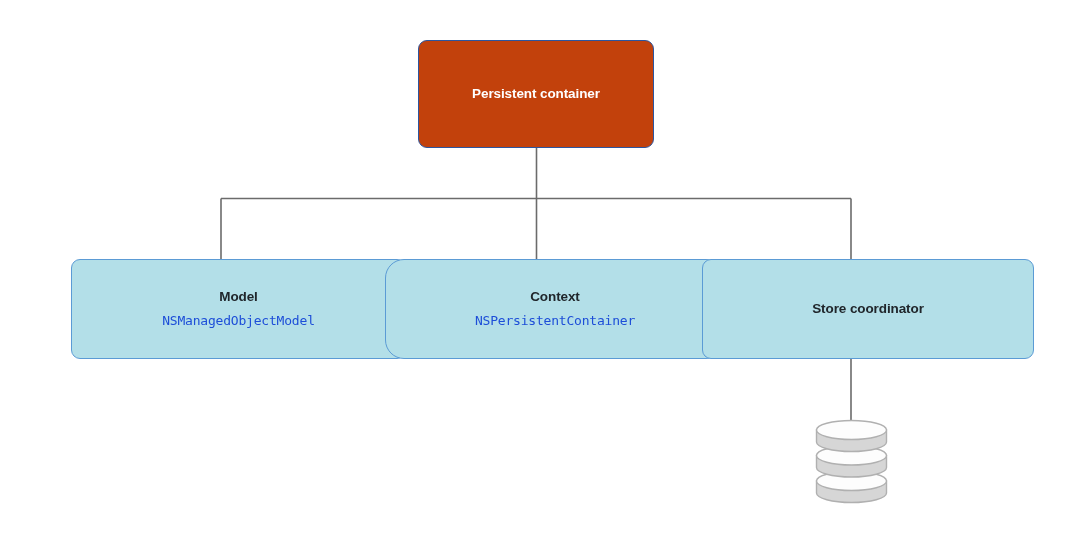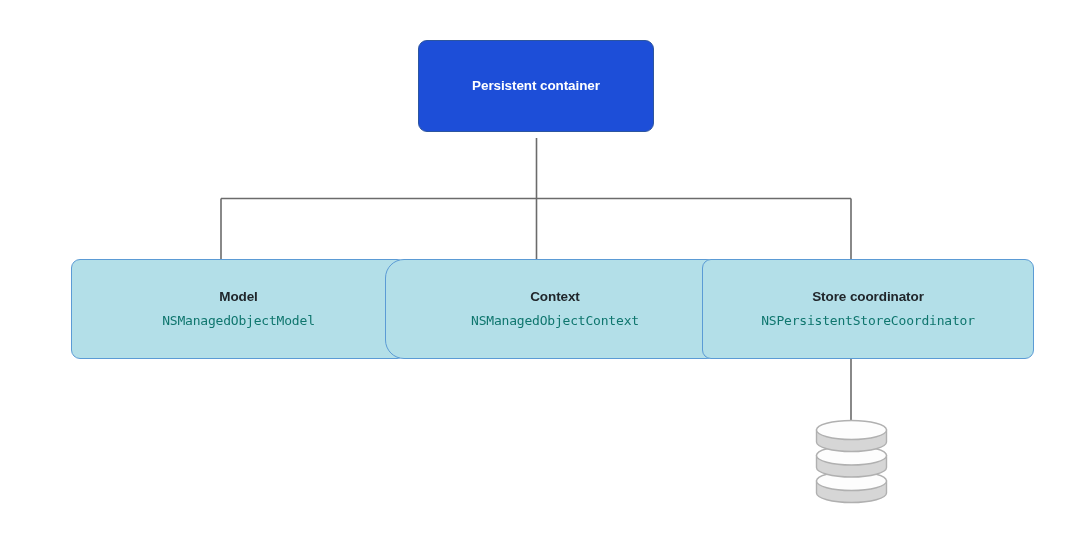--- a/index.html
+++ b/index.html
@@ -48,35 +48,35 @@
     font-size: 13px;
     line-height: 1.25;
     margin-top: 7px;
     letter-spacing: -0.2px;
   }
   
   .node.root {
     left: 418px;
     top: 40px;
     width: 236px;
-    height: 92px;
-    background: #1d4ed8;
+    height: 108px;
+    background: #c2410c;
     border: 1px solid #2c559f;
     color: #ffffff;
   }
   
   .node.leaf {
     top: 259px;
     height: 100px;
     background: #b3dfe8;
     border: 1px solid #5b9bd5;
     color: #20262b;
   }
   .node.leaf .code {
-    color: #0f766e;
+    color: #1d4ed8;
   }
   #node-model  { left: 71px;  width: 335px; }
   #node-context{ left: 385px; width: 340px; border-radius: 19px; }
   #node-store  { left: 702px; width: 332px; }
 
   #db-icon {
     position: absolute;
     left: 814px;
     top: 419px;
     width: 75px;
@@ -109,26 +109,25 @@
     <div class="title">Persistent container</div>
   </div>
 
   <div class="node leaf" id="node-model">
     <div class="title">Model</div>
     <div class="code">NSManagedObjectModel</div>
   </div>
 
   <div class="node leaf" id="node-context">
     <div class="title">Context</div>
-    <div class="code">NSManagedObjectContext</div>
+    <div class="code">NSPersistentContainer</div>
   </div>
 
   <div class="node leaf" id="node-store">
     <div class="title">Store coordinator</div>
-    <div class="code">NSPersistentStoreCoordinator</div>
   </div>
 
   <svg id="db-icon" viewBox="0 0 75 92" width="75" height="92" aria-hidden="true">
     <g stroke="#b0b0b0" stroke-width="1.4">
 
       <path d="M2.5,62 v12 a35,9.5 0 0 0 70,0 v-12 z" fill="#d6d6d6"></path>
       <ellipse cx="37.5" cy="62" rx="35" ry="9.5" fill="#fdfdfd"></ellipse>
 
       <path d="M2.5,36.5 v12 a35,9.5 0 0 0 70,0 v-12 z" fill="#d6d6d6"></path>
       <ellipse cx="37.5" cy="36.5" rx="35" ry="9.5" fill="#fdfdfd"></ellipse>

